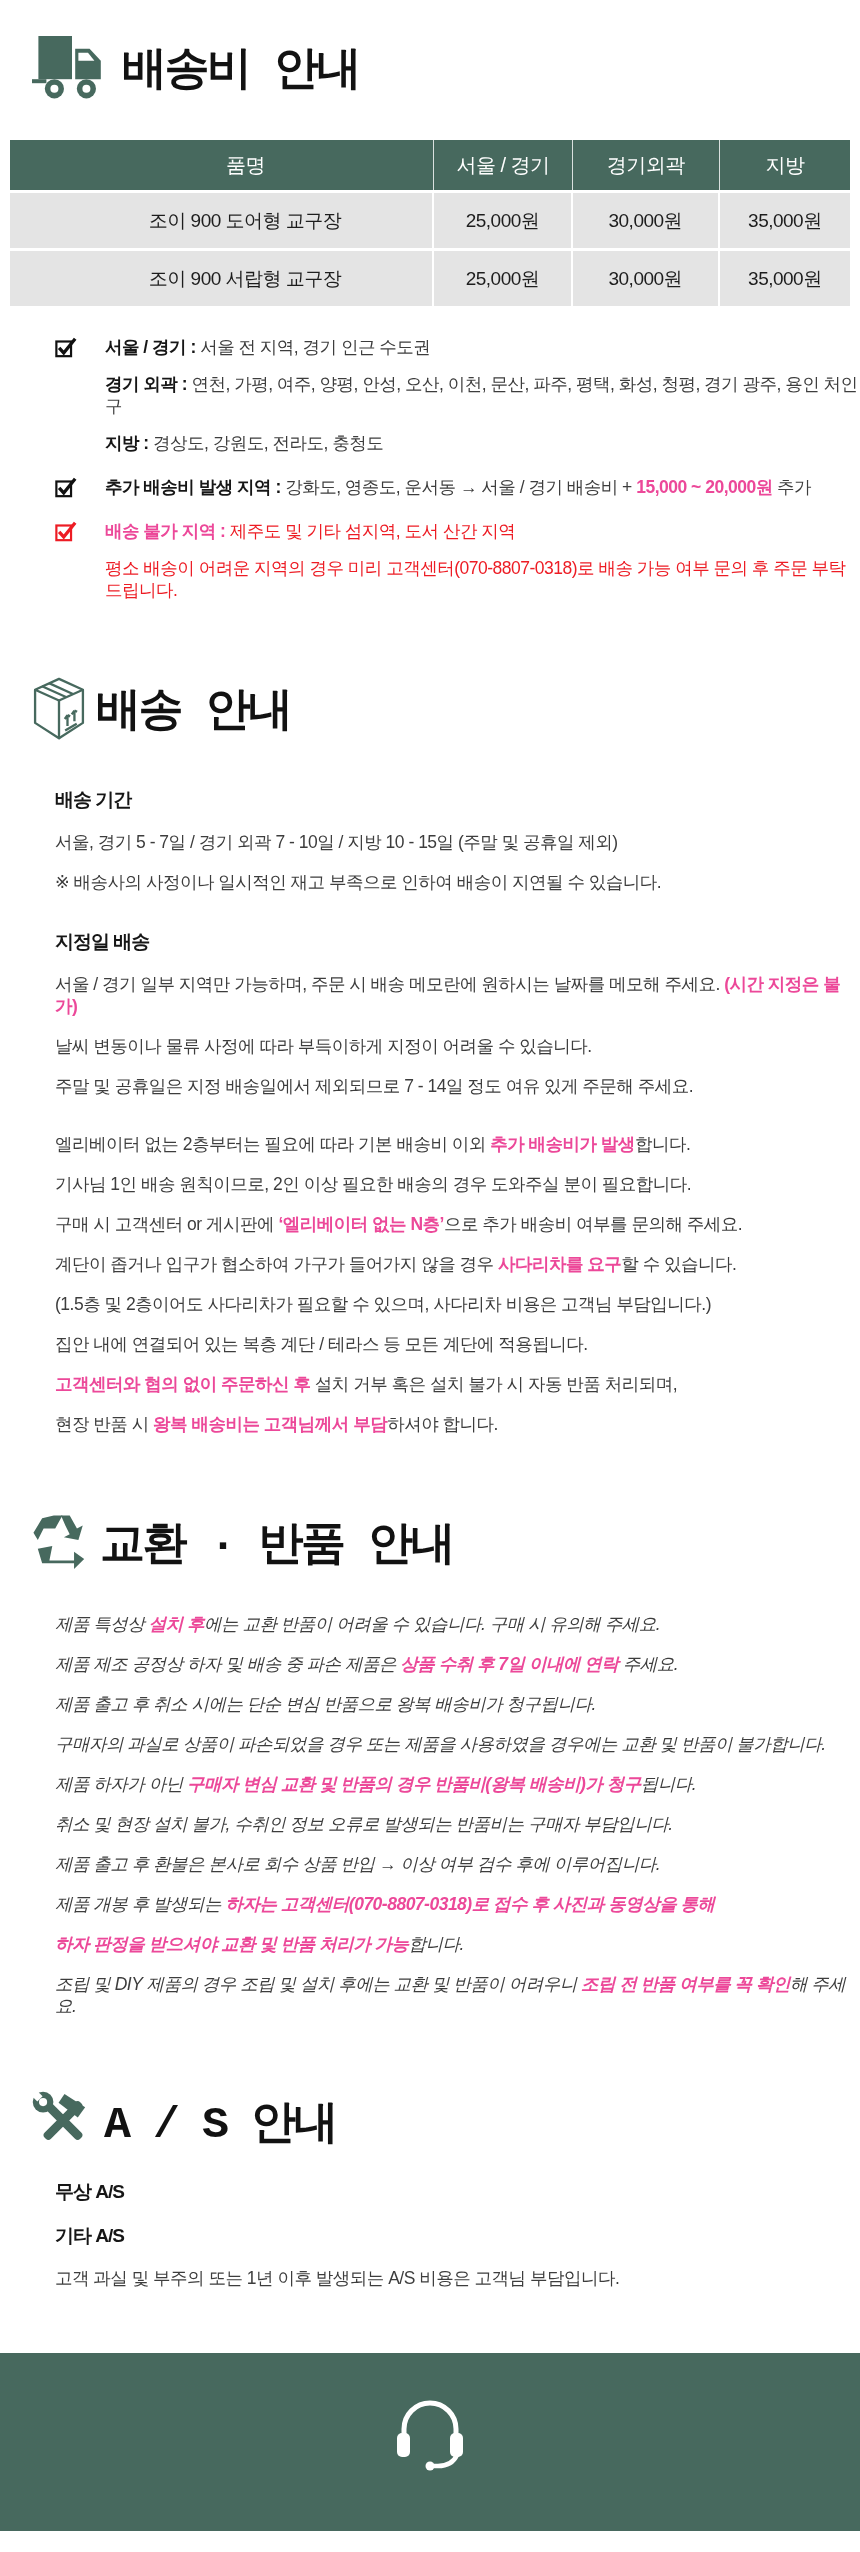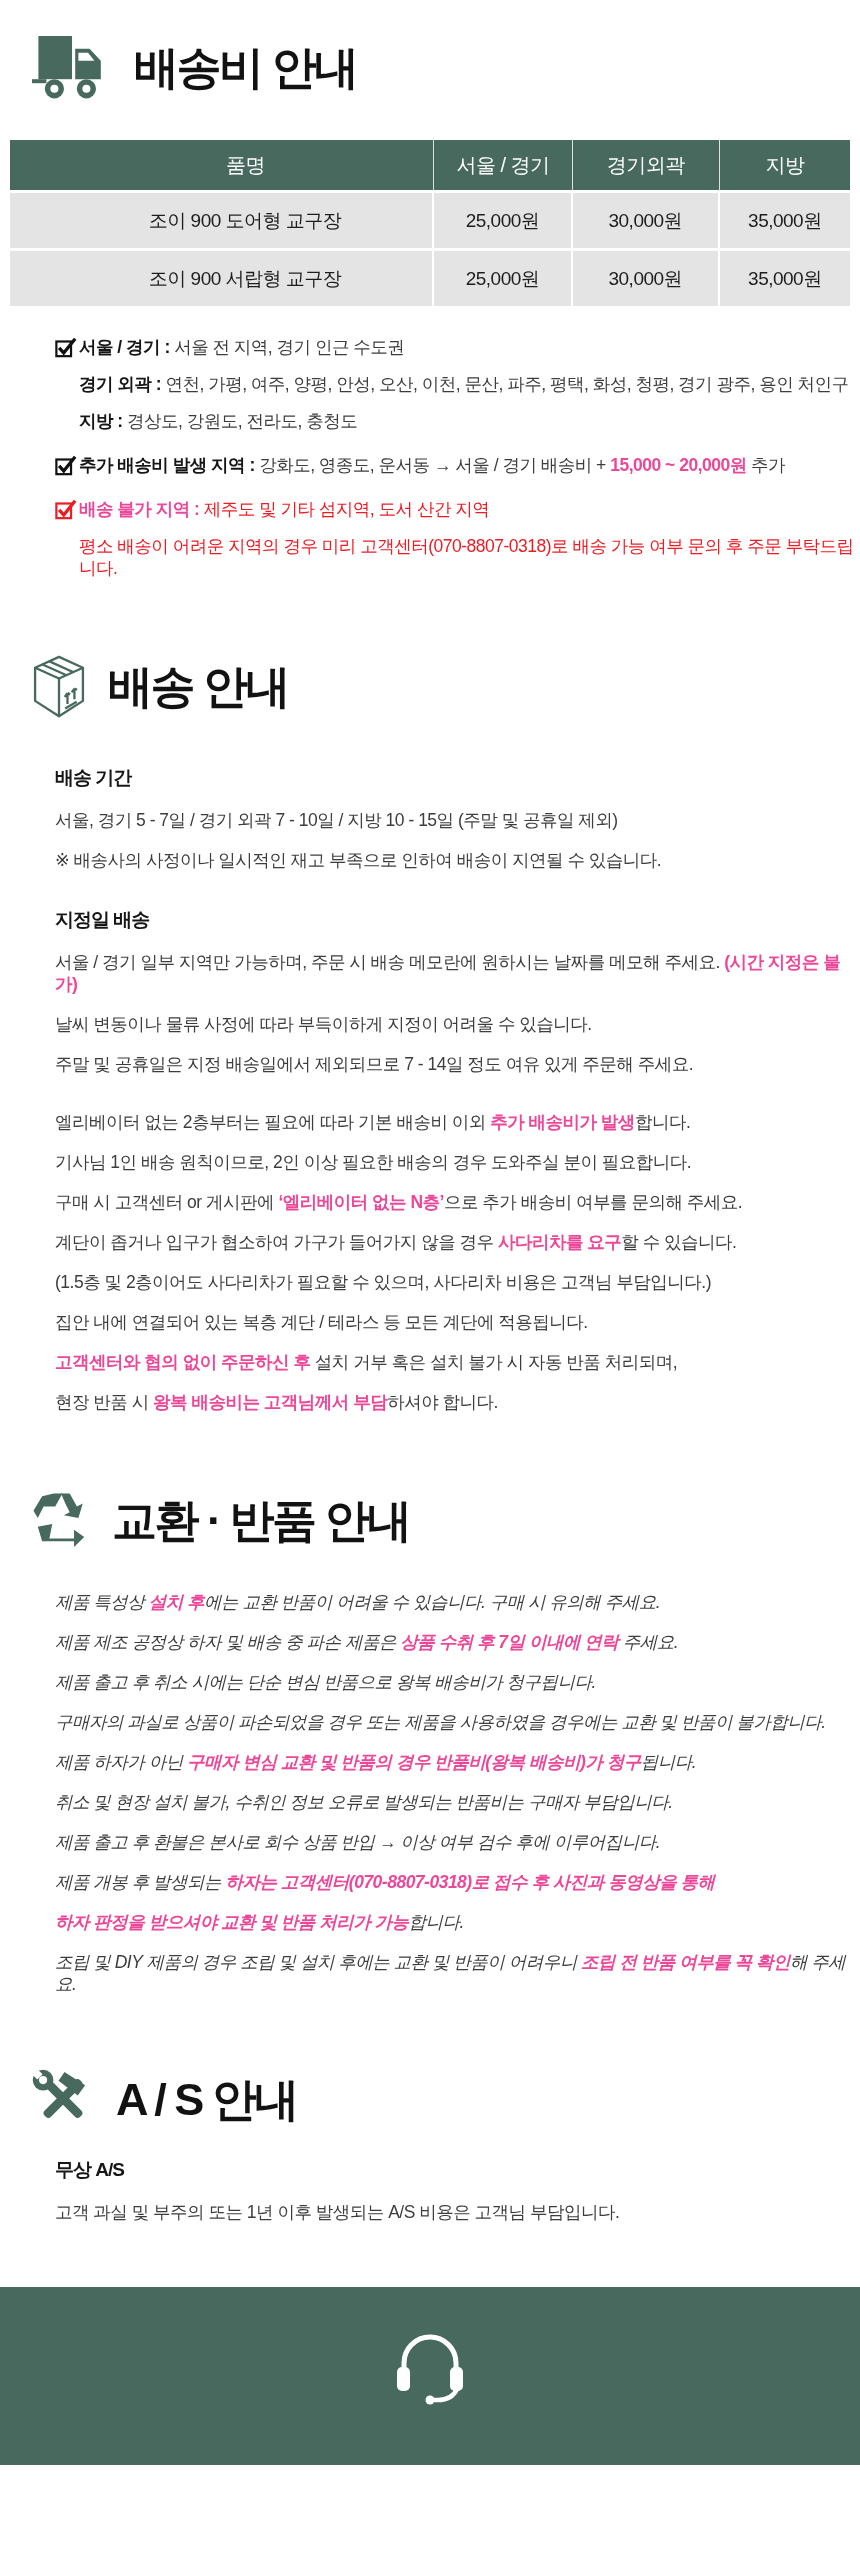--- a/index.html
+++ b/index.html
@@ -1,34 +1,34 @@
 <!DOCTYPE html>
 <html><head>
 <meta charset="utf-8">
 <style>
   html,body{margin:0;padding:0;background:#ffffff;}
   .page{width:860px;margin:0 auto;background:#fff;font-family:"Liberation Sans","DejaVu Sans",sans-serif;color:#3d3d3d;letter-spacing:-0.5px;}
   .sec{padding:0;}
-  .sec-head{display:flex;align-items:center;gap:22px;margin:0 0 0 32px;padding-top:66px;}
+  .sec-head{display:flex;align-items:center;gap:10px;margin:0 0 0 32px;padding-top:66px;font-family:Liberation Mono, monospace;}
   .sec-head.first{padding-top:22px;}
   .sec-title{font-size:45px;font-weight:800;color:#121212;letter-spacing:-2.5px;margin:0;}
   .icon-green{color:#47695e;}
   
   .fee-table{margin:26px 10px 0 10px;}
   .thead{display:flex;background:#47695e;color:#fff;height:50px;align-items:center;text-align:center;font-size:20px;}
   .trow{display:flex;background:#e4e4e4;height:55px;align-items:center;text-align:center;font-size:19px;color:#1d1d1d;margin-top:3px;}
   .tcell,.hcell{display:flex;align-items:center;justify-content:center;height:100%;box-sizing:border-box;}
   .c0{width:50.5%;padding-left:48px;}.c1{width:16.5%;}.c2{width:17.5%;}.c3{width:15.5%;}
   .hcell{border-right:1px solid rgba(255,255,255,.8);}
   .hcell:last-child{border-right:none;}
   .tcell{border-right:2px solid #ffffff;}
   .tcell:last-child{border-right:none;}
   
   .notes{margin:30px 0 0 55px;font-size:17.5px;}
-  .note{display:flex;align-items:flex-start;gap:2px;margin-top:22px;}
+  .note{display:flex;align-items:flex-start;gap:28px;margin-top:22px;}
   .note-body{flex:1;}
   .note .main-line{line-height:22px;}
   .note .subs .line{margin-top:15px;line-height:22px;}
   .note .subs{margin-top:15px;}
   .bold{font-weight:bold;color:#161616;}
   .red{color:#ed1c24;}
   .red.bold{color:#ec4899;}
   
   .body-text{margin:10px 0 0 55px;font-size:17.5px;}
   .group{margin-top:36px;}
@@ -208,20 +208,21 @@
         <rect x="10" y="-4" width="10" height="13" fill="#ffffff" transform="rotate(-45 15 15)"></rect>
         <circle cx="70" cy="70" r="3.2" fill="#ffffff"></circle>
       </svg>
       <h1 class="sec-title">A / S 안내</h1>
     </div>
     <div class="body-text">
       <div class="group tight">
         <div class="group-heading">무상 A/S</div>
       </div>
       <div class="group tight">
+        <div class="group-heading">기타 A/S</div>
         <div class="lines">
             <div class="line"><span>고객 과실 및 부주의 또는 1년 이후 발생되는 A/S 비용은 고객님 부담입니다.</span></div>
           </div>
       </div>
     </div>
   </section>
 
   <footer class="footer">
     <svg width="86" height="74" viewBox="0 0 86 74">
       <path d="M17 40 v-8 a26 26 0 0 1 52 0 v8" fill="none" stroke="#ffffff" stroke-width="5"></path>

